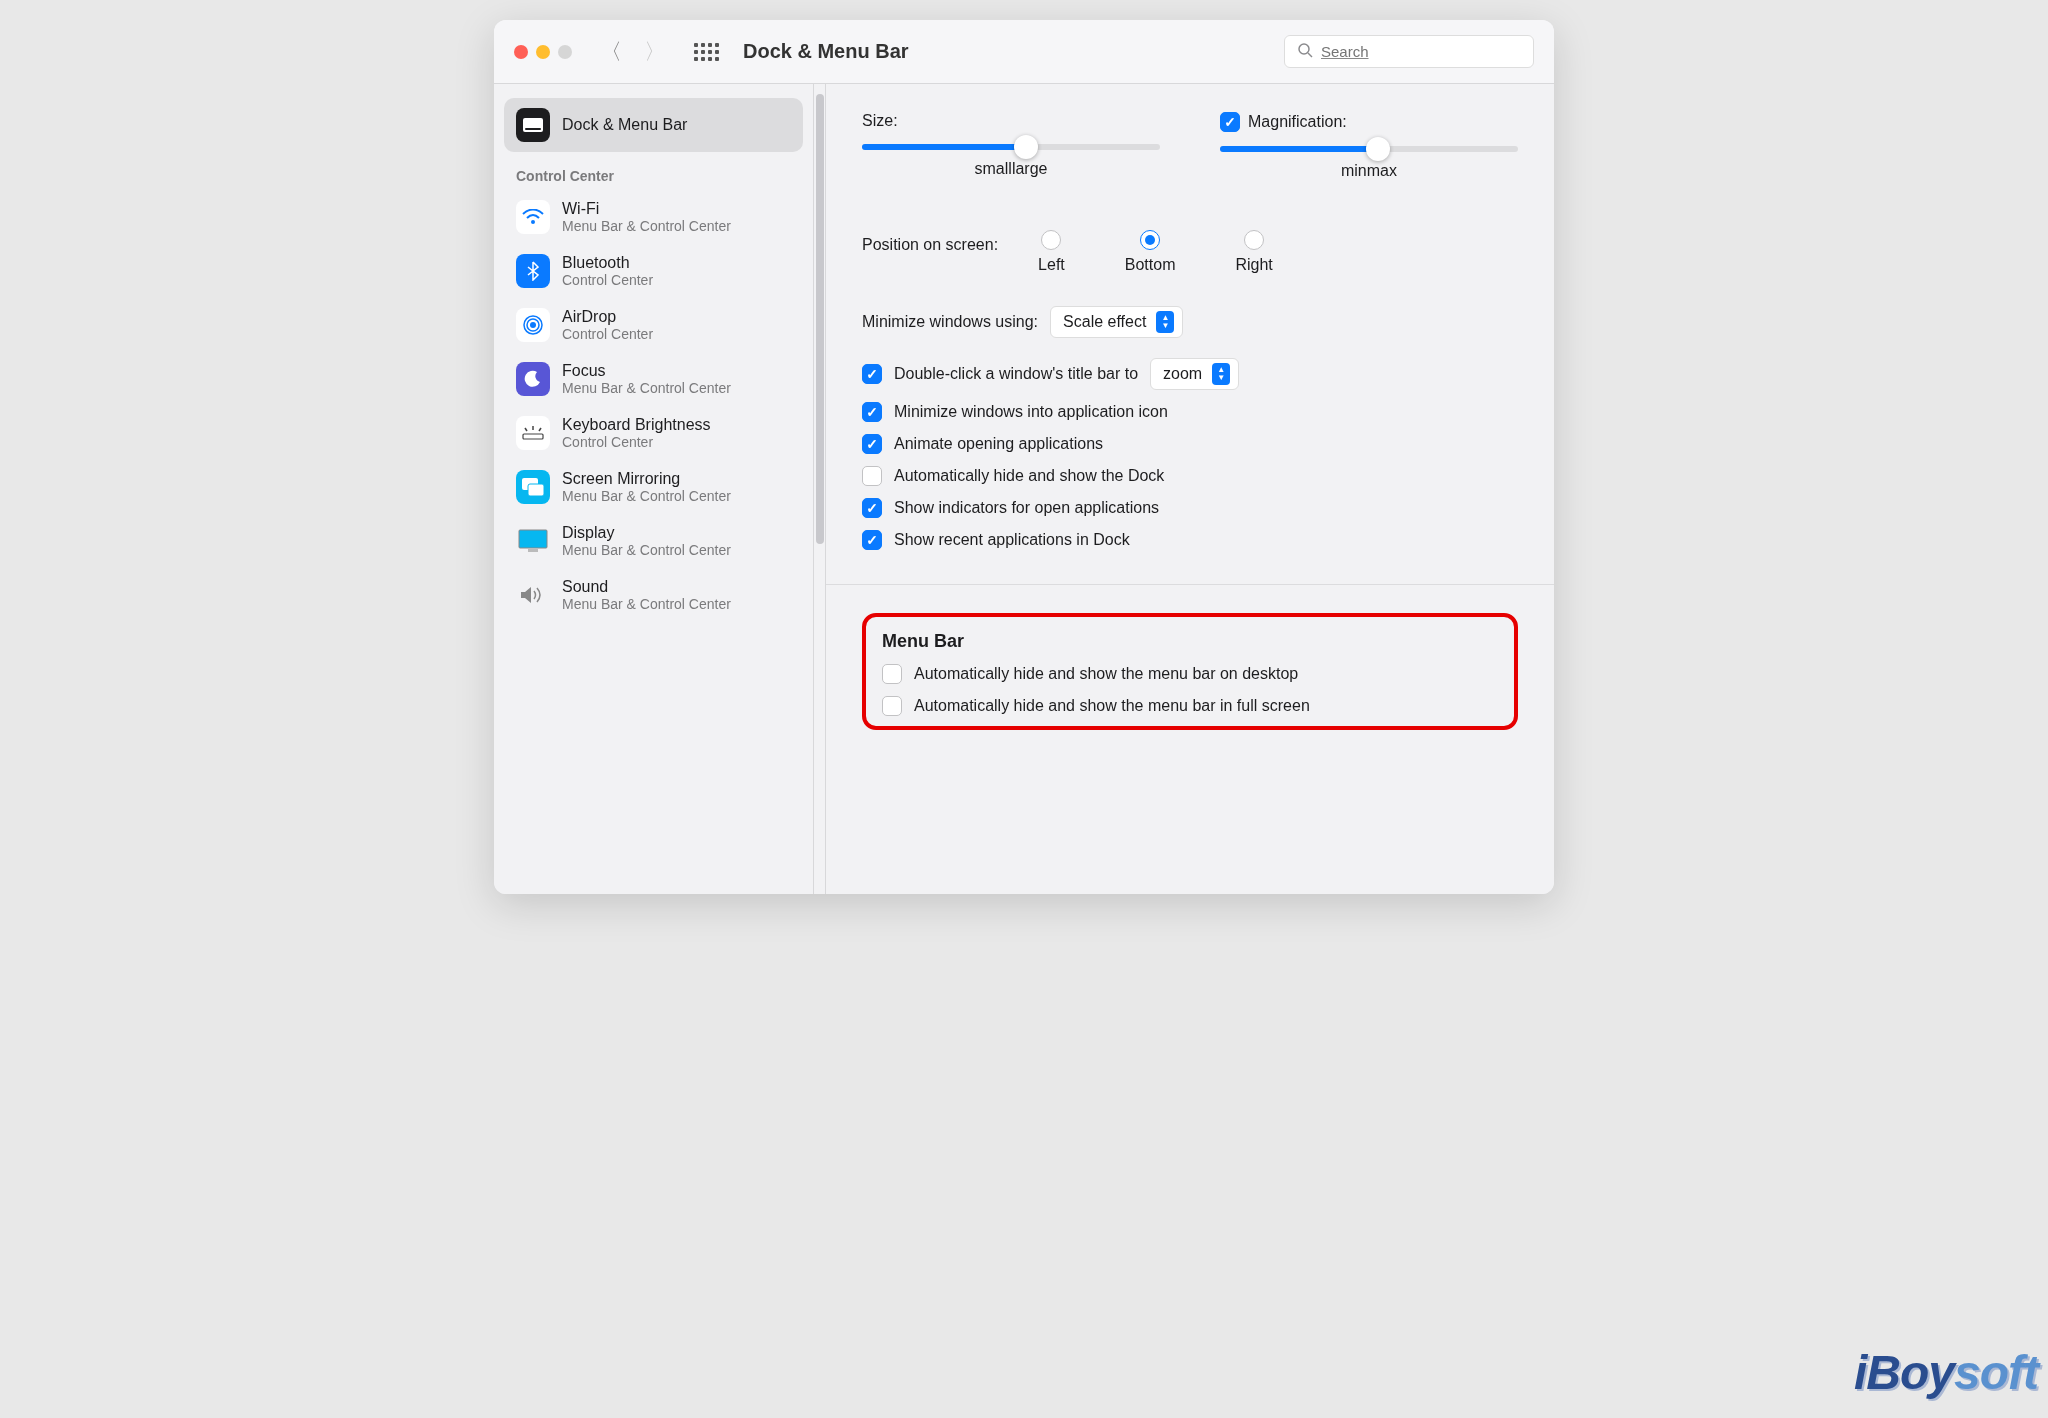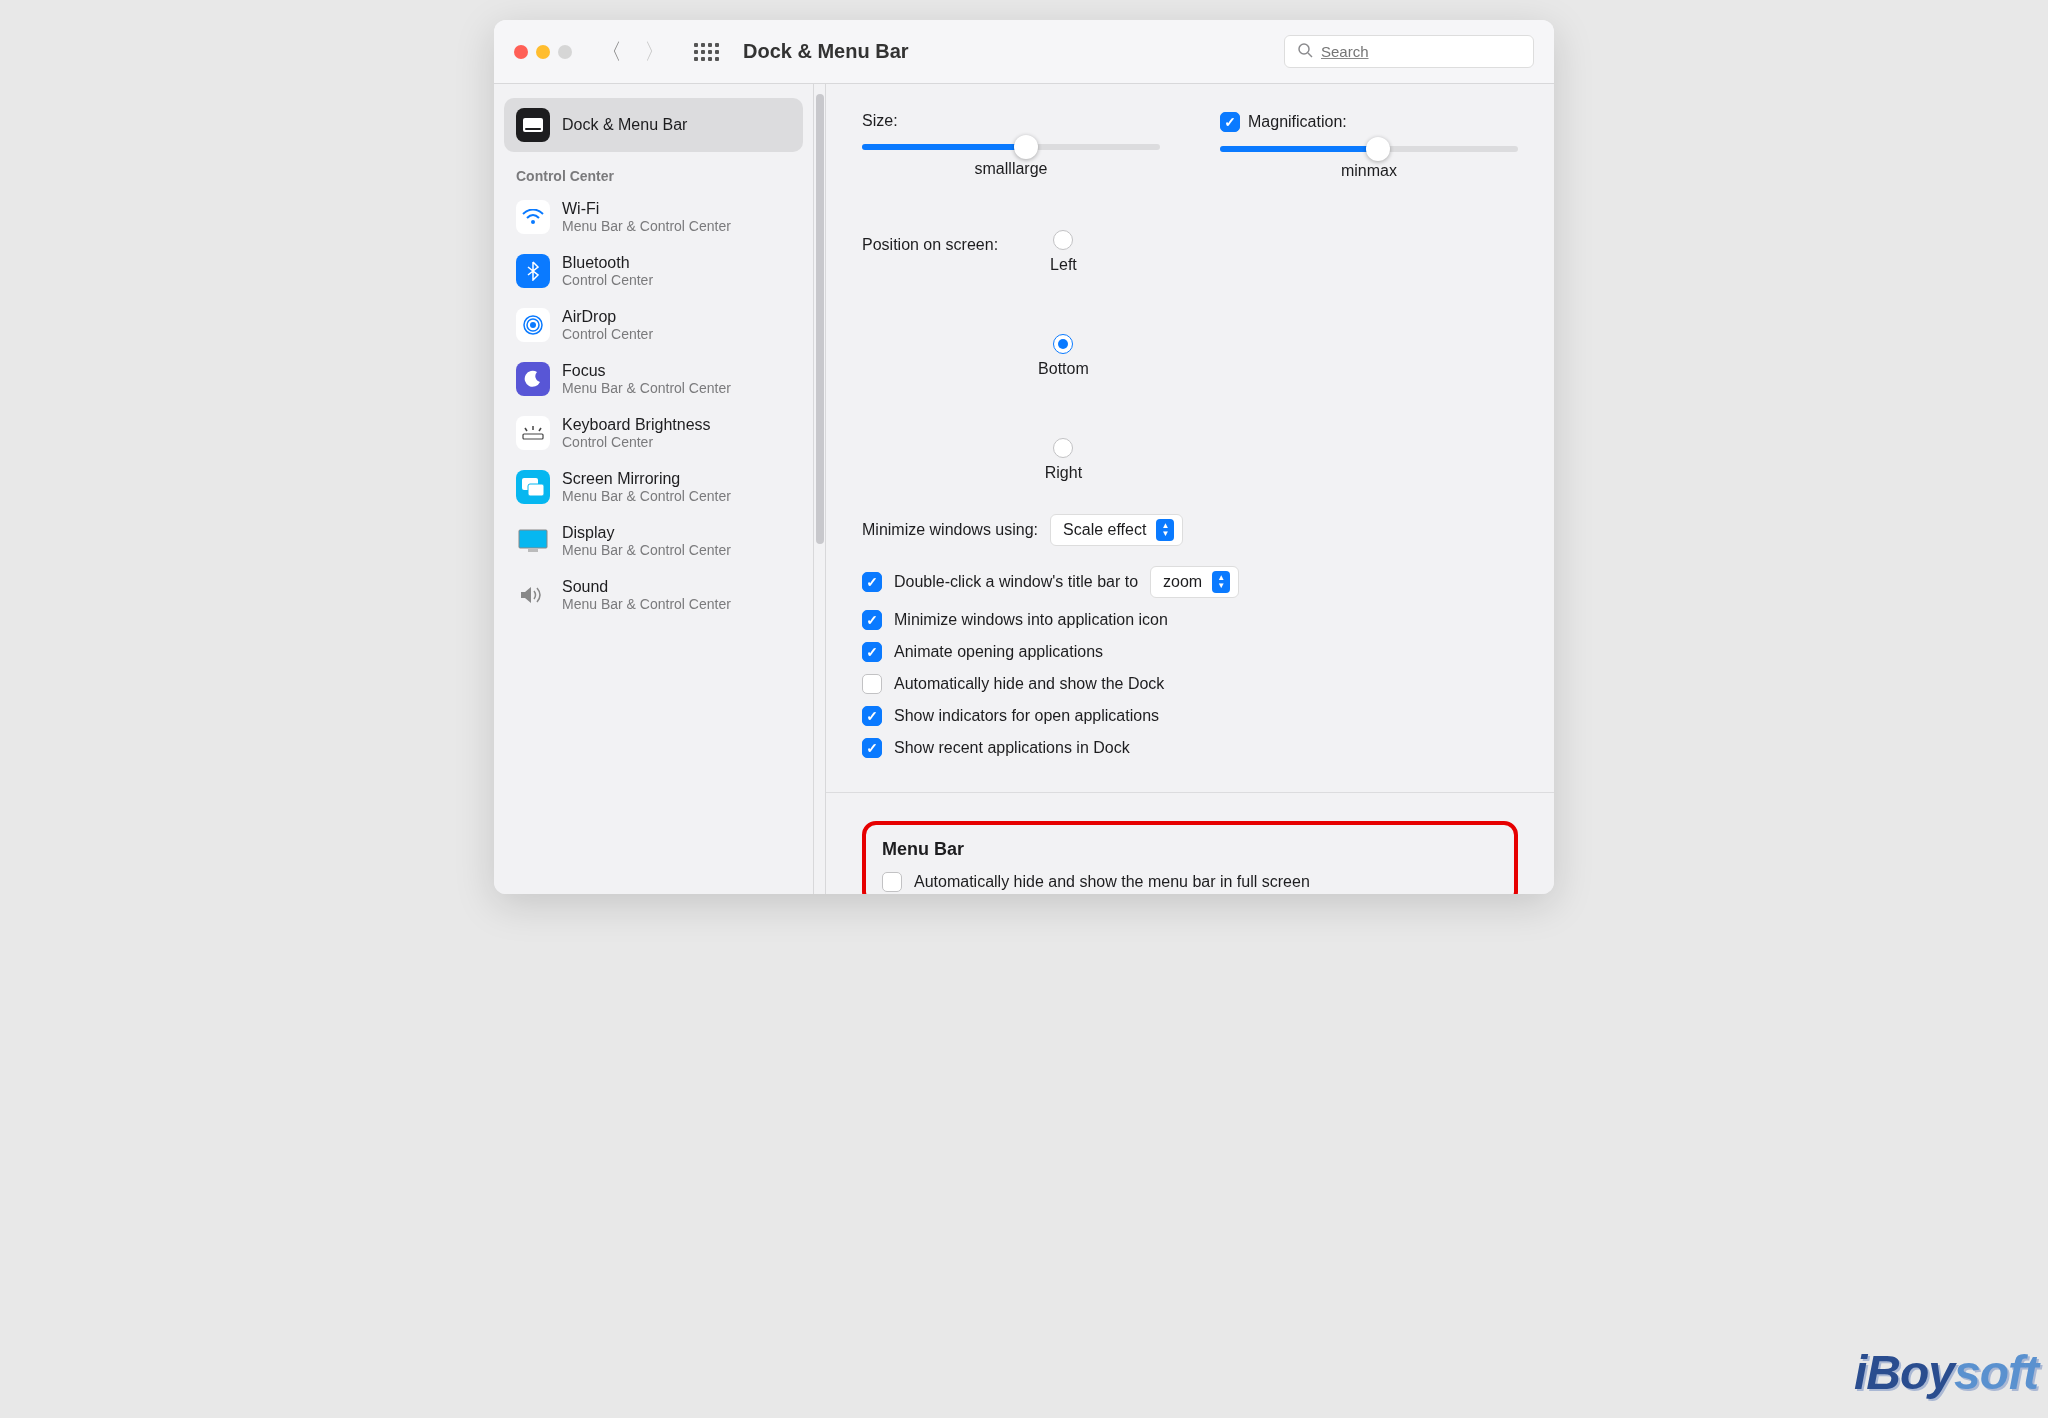--- a/index.html
+++ b/index.html
@@ -33,21 +33,21 @@
 .sectitle { font-size: 18px; font-weight: 600; margin-bottom: 16px; }
 .sliders { display: flex; gap: 60px; margin-bottom: 8px; }
 .slidergroup { flex: 1; }
 .sliderlabelrow { display:flex; align-items:center; gap:8px; font-size:16px; margin-bottom: 14px; }
 .slider { position: relative; height: 6px; background: #dcdcde; border-radius: 3px; }
 .slider .fill { position:absolute; left:0; top:0; height:100%; background:#0a7aff; border-radius:3px; }
 .slider .knob { position:absolute; top:-9px; width:24px; height:24px; background:#fff; border-radius:50%; box-shadow:0 1px 4px rgba(0,0,0,0.3); }
 .sliderends { display:flex; justify-content:center; font-size:16px; margin-top:10px; }
 .row { display:flex; align-items:center; gap: 12px; font-size: 16px; margin-bottom: 12px; }
 .poslabel { font-size:16px; margin-bottom: 16px; text-align: right; }
-.radios { display:flex; gap:60px; margin: 20px 0 32px 210px; flex-direction: column; }
+.radios { display:flex; gap:60px; margin: 20px 0 32px 210px; }
 .radiocol { text-align:center; }
 .radio { width:20px; height:20px; border-radius:50%; border:1px solid #c2c2c4; background:#fff; margin:0 auto 6px; display:flex; align-items:center; justify-content:center; cursor:pointer; }
 .radio.sel { border-color:#0a7aff; }
 .radio.sel::after { content:""; width:10px; height:10px; background:#0a7aff; border-radius:50%; }
 .select { display:inline-flex; align-items:center; background:#fff; border:1px solid #ddd; border-radius:6px; padding:4px 8px 4px 12px; font-size:16px; gap:10px; cursor:pointer; }
 .select .updown { width:18px; height:22px; background:#0a7aff; border-radius:4px; display:flex; flex-direction:column; align-items:center; justify-content:center; color:#fff; font-size:8px; line-height:8px; }
 .checkbox { width:20px; height:20px; border-radius:5px; border:1px solid #c2c2c4; background:#fff; flex-shrink:0; cursor:pointer; display:flex; align-items:center; justify-content:center; }
 .checkbox.checked { background:#0a7aff; border-color:#0a7aff; color:#fff; }
 .checkbox.checked::after { content:"✓"; font-size:14px; font-weight:bold; }
 hr.divider { border:none; border-top:1px solid #dcdcde; margin: 34px -36px 20px; }
@@ -313,20 +313,24 @@
       </div>
       <div class="row">
         <span class="checkbox checked"></span>
         <span>Show recent applications in Dock</span>
       </div>
 
       <hr class="divider">
 
       <div class="highlight">
         <div class="sectitle" style="margin-bottom:12px;">Menu Bar</div>
+        <div class="row">
+          <span class="checkbox"></span>
+          <span>Automatically hide and show the menu bar on desktop</span>
+        </div>
         <div class="row" style="margin-bottom:0;">
           <span class="checkbox"></span>
           <span>Automatically hide and show the menu bar in full screen</span>
         </div>
       </div>
 
     </div>
   </div>
 </div>
 

